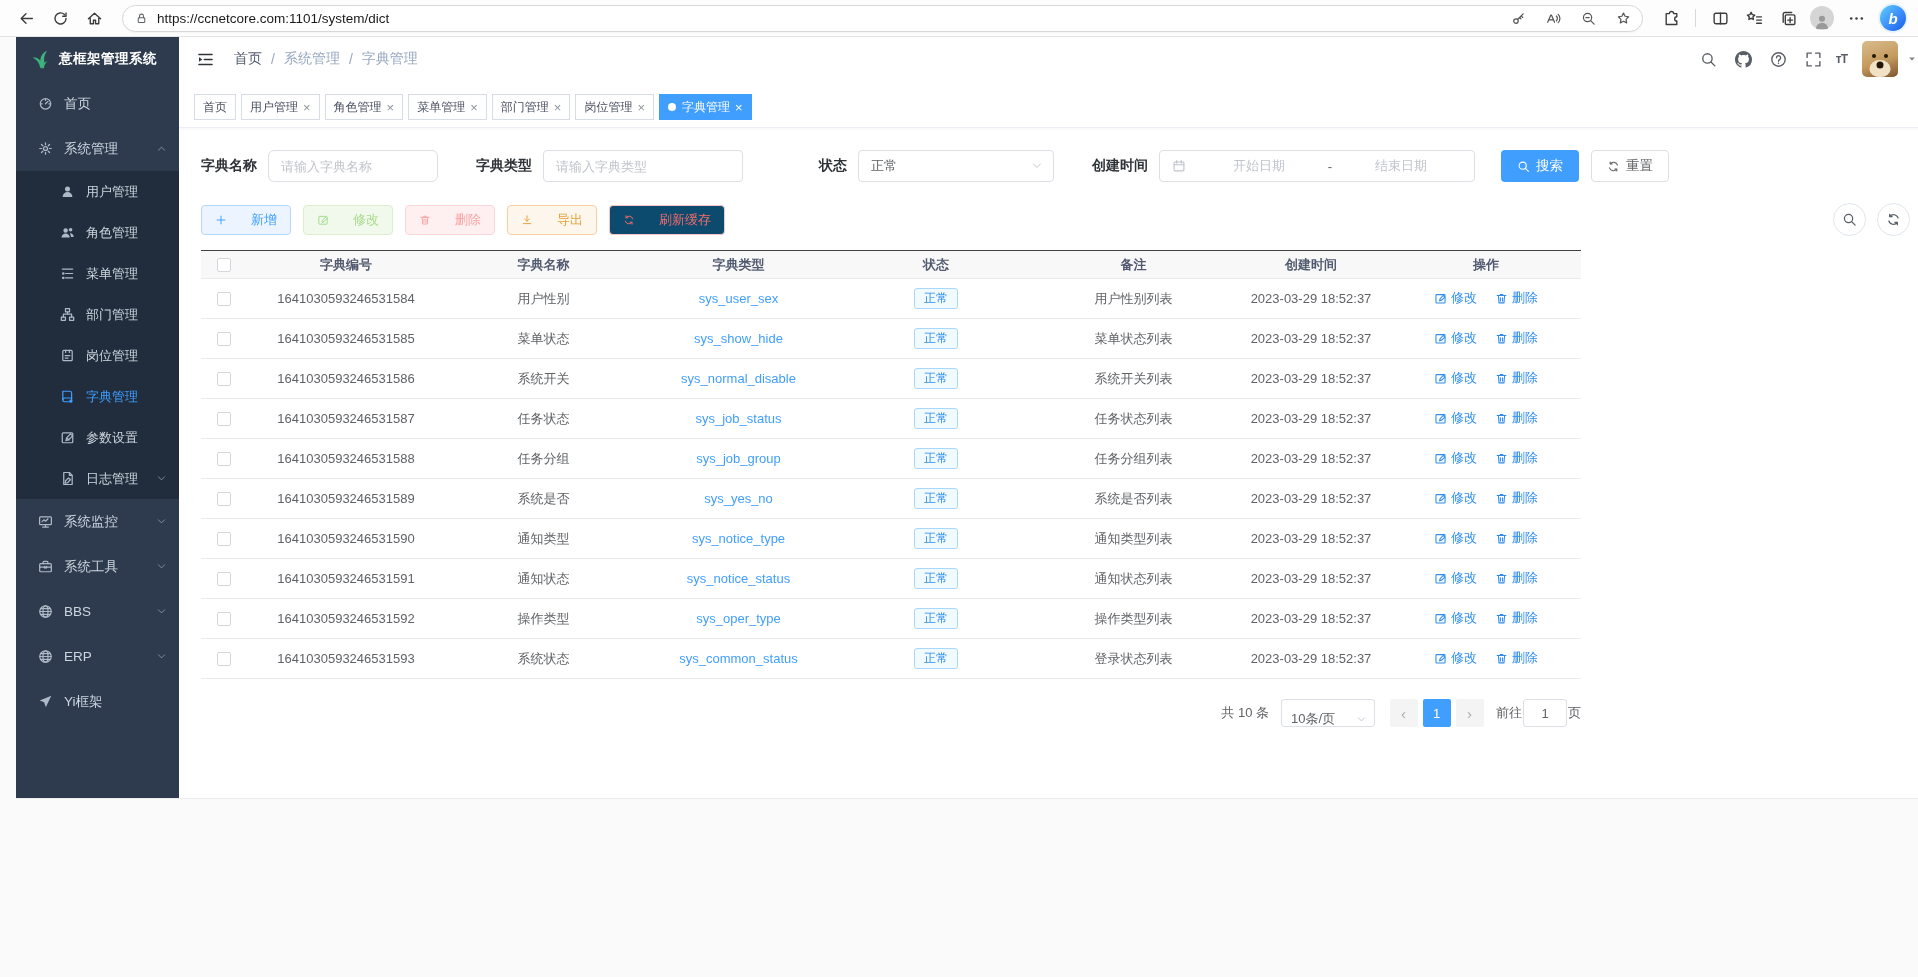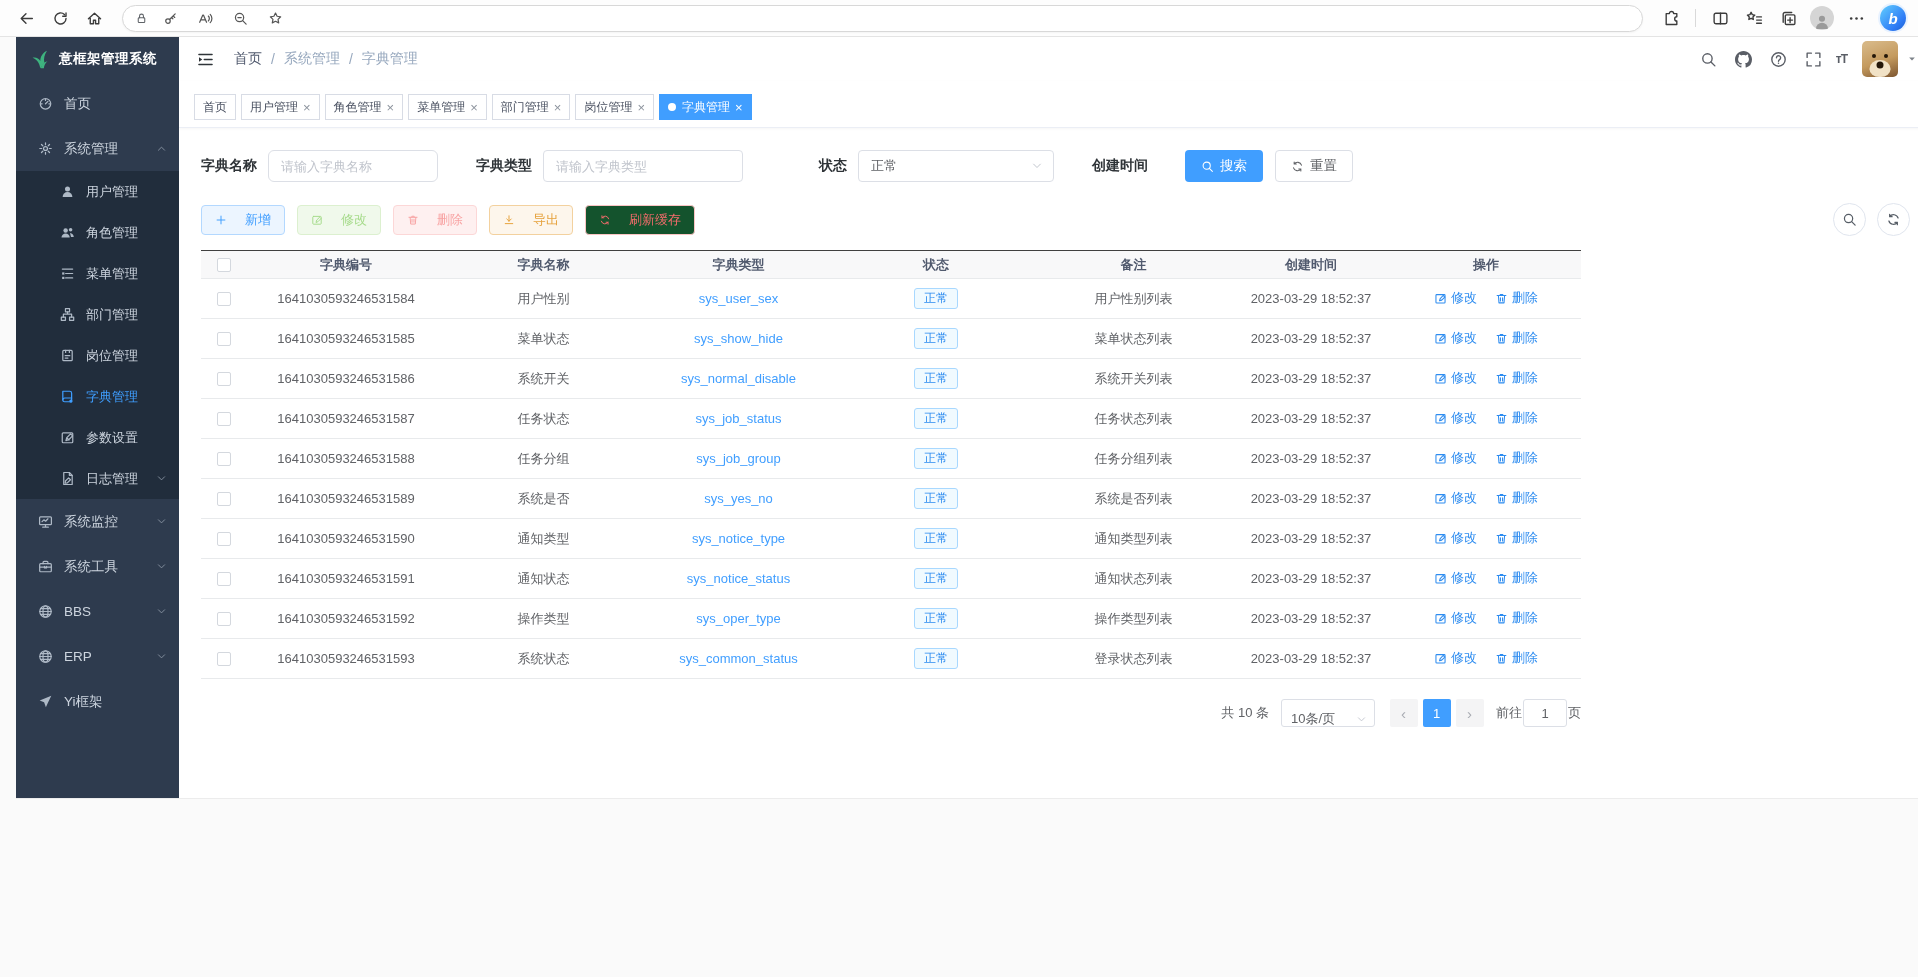--- a/index.html
+++ b/index.html
@@ -90,27 +90,27 @@
   .f-date .cal { color:#c0c4cc; display:flex; margin-right:12px; }
   .f-date .cal svg { width:14px; height:14px; }
   .f-date .d-ph { flex:1 1 auto; text-align:center; }
   .f-date .d-sep { color:#606266; padding:0 8px; }
   .btn { height:32px; border-radius:4px; font-size:13.5px; display:inline-flex; align-items:center; justify-content:center; gap:6px; cursor:pointer; font-family:inherit; border:1px solid transparent; padding:0 15px; white-space:nowrap; }
   .btn svg { width:13px; height:13px; }
   .btn-search { background:#409eff; color:#fff; margin-left:26px; }
   .btn-reset { background:#fff; color:#606266; border-color:#dcdfe6; margin-left:12px; }
 
   .toolbar { display:flex; align-items:center; margin-bottom:14px; }
-  .tbtn { height:30px; border-radius:4px; font-size:13px; display:inline-flex; align-items:center; gap:18px; padding:0 13px; cursor:pointer; border:1px solid; margin-right:12px; }
+  .tbtn { height:30px; border-radius:4px; font-size:13px; display:inline-flex; align-items:center; gap:24px; padding:0 13px; cursor:pointer; border:1px solid; margin-right:12px; }
   .tbtn svg { width:12px; height:12px; }
   .tbtn-add { color:#409eff; background:#ecf5ff; border-color:#b3d8ff; }
   .tbtn-edit { color:#a6db8b; background:#f0f9eb; border-color:#dcf0cf; }
   .tbtn-del { color:#f8a3a3; background:#fef0f0; border-color:#fcd7d7; }
   .tbtn-export { color:#e6a23c; background:#fdf6ec; border-color:#f3d19e; }
-  .tbtn-cache { color:#f56c6c; background:#14532d; border-color:#fbc4c4; }
+  .tbtn-cache { color:#f56c6c; background:#0c4a6e; border-color:#fbc4c4; }
   .tool-circles { margin-left:auto; display:flex; gap:11px; padding-right:2px; }
   .circ { width:33px; height:33px; border-radius:50%; border:1px solid #e0e5ee; background:#fff; display:flex; align-items:center; justify-content:center; color:#565d66; cursor:pointer; }
   .circ svg { width:15px; height:15px; }
 
   
   table.grid { border-collapse:collapse; table-layout:fixed; width:1380px; font-size:13px; }
   table.grid th { background:#f8f8f9; height:28px; font-weight:bold; color:#515a6e; border-bottom:1px solid #e8eaec; border-top:1px solid #404040; text-align:center; }
   table.grid td { height:40px; border-bottom:1px solid #e8eaec; text-align:center; color:#606266; overflow:hidden; white-space:nowrap; }
   .cb { display:inline-block; width:14px; height:14px; border:1px solid #d4d8de; border-radius:2px; background:#fff; vertical-align:middle; cursor:pointer; }
   a.type-link { color:#409eff; text-decoration:none; cursor:pointer; }
@@ -148,20 +148,21 @@
         <path d="M2.3 8.2L8 3l5.7 5.2M4 7.5V13h3v-3.4h2V13h3V7.5"></path>
       </svg>
     </span>
   <div class="url-pill">
     <span class="lock">
         <svg viewBox="0 0 16 16" fill="none" stroke="currentColor" stroke-width="1.3" stroke-linecap="round" stroke-linejoin="round">
           <rect x="4" y="7" width="8" height="6" rx="1"></rect>
           <path d="M5.6 7V5a2.4 2.4 0 0 1 4.8 0v2"></path>
         </svg>
       </span>
+    <input class="url-text" readonly="" value="https://ccnetcore.com:1101/system/dict" style="">
     <span class="pill-ic">
         <svg viewBox="0 0 16 16" fill="none" stroke="currentColor" stroke-width="1.3" stroke-linecap="round" stroke-linejoin="round">
           <circle cx="5.3" cy="10.7" r="2.4"></circle>
           <path d="M7.2 8.8L13 3M10.8 5.2l1.7 1.7M9.1 6.9L10.5 8.3"></path>
         </svg>
       </span>
     <span class="pill-ic">
         <svg viewBox="0 0 16 16" fill="none" stroke="currentColor" stroke-width="1.3" stroke-linecap="round" stroke-linejoin="round">
           <path d="M1.8 12L5 4.5h.9L9.1 12M3.2 9.4h4.5"></path>
           <path d="M11 5.4a3.6 3.6 0 0 1 0 5.2M13 3.6a6.2 6.2 0 0 1 0 8.8"></path>
@@ -506,20 +507,31 @@
         <div class="f-select">
           <span>正常</span>
           <span class="chev">
               <svg viewBox="0 0 16 16" fill="none" stroke="currentColor" stroke-width="1.3" stroke-linecap="round" stroke-linejoin="round">
                 <path d="M3.5 5.5L8 10l4.5-4.5"></path>
               </svg>
             </span>
         </div>
         <span class="f-gap-lg"></span>
         <span class="flabel">创建时间</span>
+        <div class="f-date">
+          <span class="cal">
+              <svg viewBox="0 0 16 16" fill="none" stroke="currentColor" stroke-width="1.3" stroke-linecap="round" stroke-linejoin="round">
+                <rect x="2.4" y="3.4" width="11.2" height="10.2" rx="1"></rect>
+                <path d="M2.4 6.6h11.2M5.4 1.8v3M10.6 1.8v3"></path>
+              </svg>
+            </span>
+          <span class="d-ph">开始日期</span>
+          <span class="d-sep">-</span>
+          <span class="d-ph">结束日期</span>
+        </div>
         <button class="btn btn-search">
           <span>
               <svg viewBox="0 0 16 16" fill="none" stroke="currentColor" stroke-width="1.3" stroke-linecap="round" stroke-linejoin="round">
                 <circle cx="7" cy="7" r="4.4"></circle>
                 <path d="M10.3 10.3L14 14"></path>
               </svg>
             </span>
           <span>搜索</span>
         </button>
         <button class="btn btn-reset">

